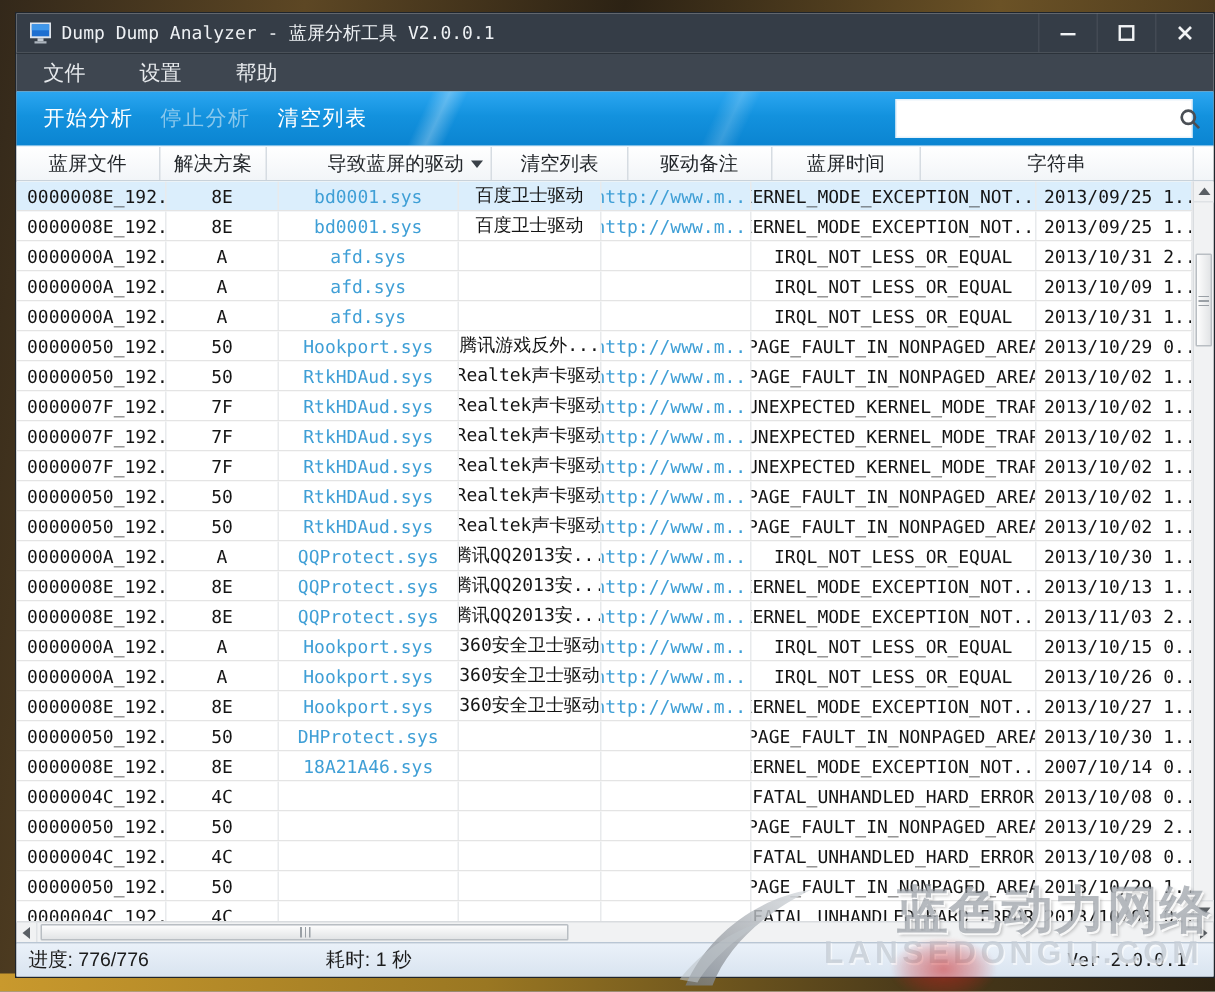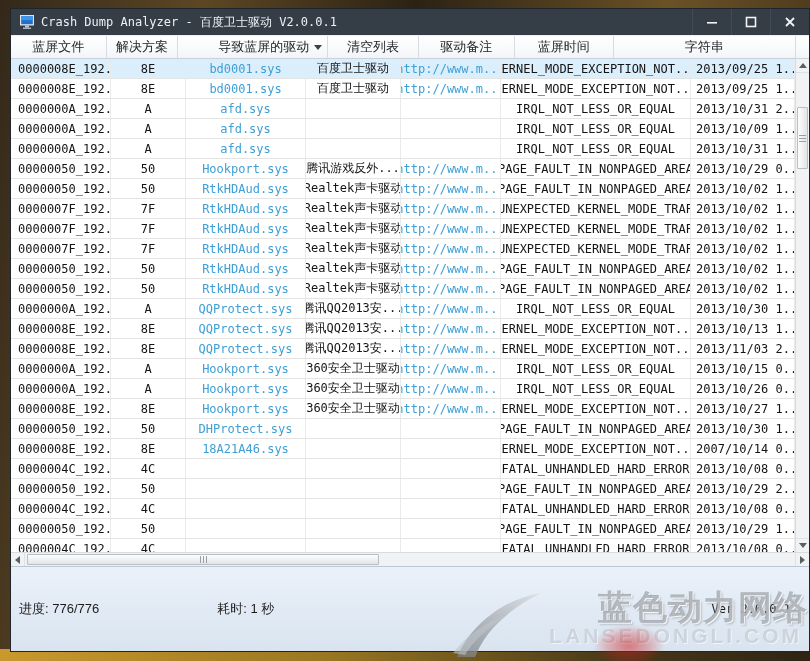--- a/index.html
+++ b/index.html
@@ -159,41 +159,60 @@
 <div class="window">
 
   <div class="titlebar">
     <svg class="app-icon" viewBox="0 0 16 16" width="16" height="16">
       <rect x="1" y="1" width="14" height="10.5" fill="#dfe4ea"></rect>
       <rect x="2.2" y="2.2" width="11.6" height="8" fill="#1e6fd0"></rect>
       <rect x="2.2" y="2.2" width="11.6" height="4" fill="#3f97ea"></rect>
       <rect x="6" y="11.5" width="4" height="2" fill="#c3cad2"></rect>
       <rect x="4" y="13.5" width="8" height="1.5" fill="#aeb6bf"></rect>
     </svg>
-    <span class="title">Crash Dump Analyzer - 百度卫士驱动 V2.0.0.1</span>
+    <span class="title">Dump Dump Analyzer - 蓝屏分析工具 V2.0.0.1</span>
     <div class="win-controls">
       <div class="win-btn">
         <svg width="12" height="12" viewBox="0 0 12 12">
             <rect x="1" y="6" width="10" height="1.6" fill="#f2f4f6"></rect>
           </svg>
       </div>
       <div class="win-btn">
         <svg width="12" height="12" viewBox="0 0 12 12">
             <rect x="1.5" y="1.5" width="9" height="9" fill="none" stroke="#f2f4f6" stroke-width="1.6"></rect>
           </svg>
       </div>
       <div class="win-btn">
         <svg width="12" height="12" viewBox="0 0 12 12">
             <path d="M2 2 L10 10 M10 2 L2 10" stroke="#f2f4f6" stroke-width="1.8"></path>
           </svg>
       </div>
     </div>
   </div>
 
-
+  <div class="menubar">
+    <span class="menu-item">文件</span>
+    <span class="menu-item">设置</span>
+    <span class="menu-item">帮助</span>
+  </div>
+
+  <div class="toolbar">
+    <span class="tb-btn">开始分析</span>
+    <span class="tb-btn disabled">停止分析</span>
+    <span class="tb-btn">清空列表</span>
+    <div class="searchbox">
+      <input value="" style="">
+      <span class="search-ic">
+        <svg width="15" height="15" viewBox="0 0 15 15">
+            <circle cx="6.2" cy="6.2" r="4.4" fill="none" stroke="#4a4f55" stroke-width="1.8"></circle>
+            <line x1="9.6" y1="9.6" x2="13.4" y2="13.4" stroke="#4a4f55" stroke-width="1.8"></line>
+          </svg>
+      </span>
+    </div>
+  </div>
 
   <div class="thead" id="thead">
       <div class="th" style="width: 100px;">
         <span>蓝屏文件</span>
       </div>
       <div class="th" style="width: 75px;">
         <span>解决方案</span>
       </div>
       <div class="th" style="width: 120px; margin-left: 35px;">
         <span>导致蓝屏的驱动</span>

